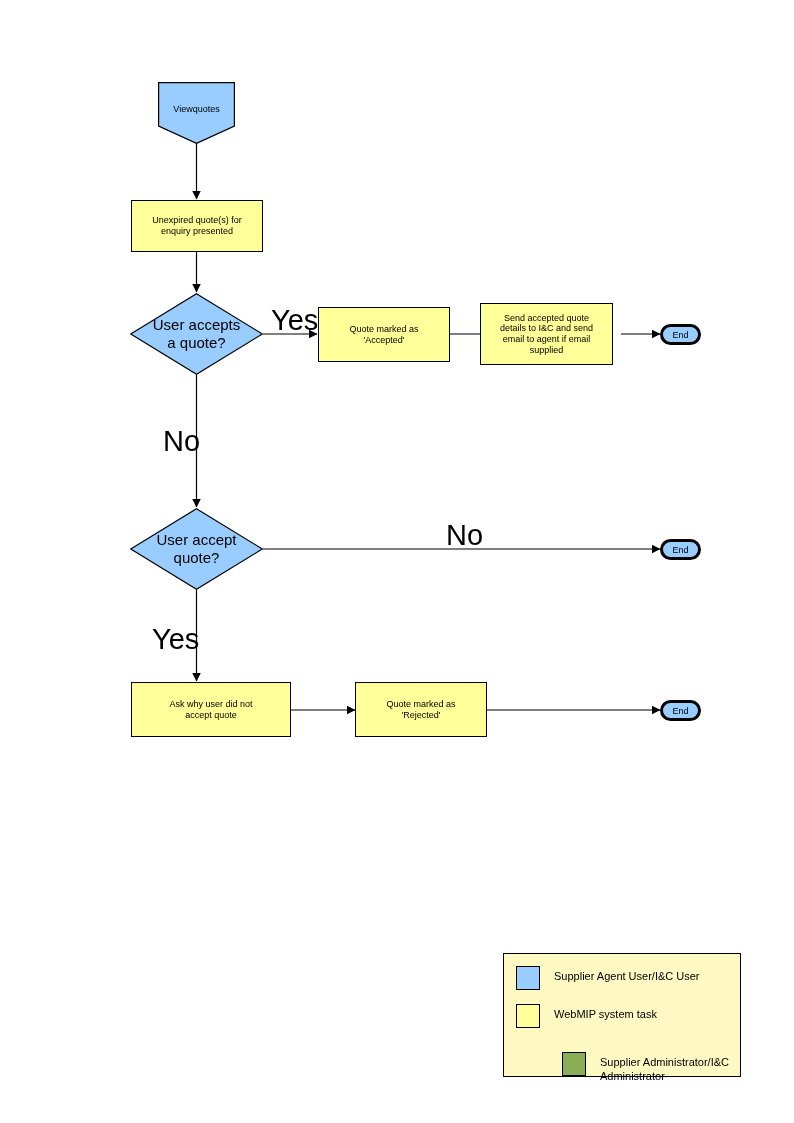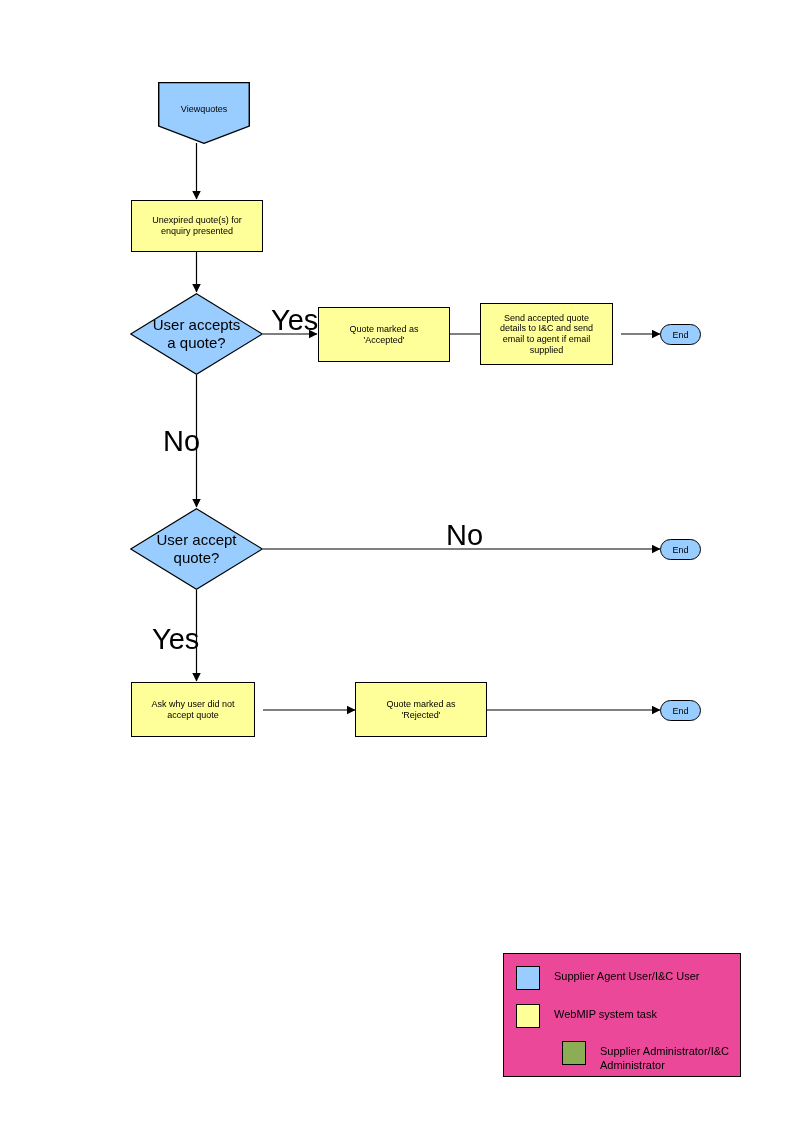--- a/index.html
+++ b/index.html
@@ -54,41 +54,40 @@
   .decision-label {
     position: relative;
     z-index: 2;
     font-size: 15px;
     text-align: center;
     white-space: pre-line;
     line-height: 1.2;
   }
   .start-wrap {
     position: absolute;
-    padding-left: 15px;
   }
   .start-shape {
     position: absolute;
     left: 0; top: 0;
     width: 100%;
     height: 100%;
   }
   .start-label {
     position: absolute;
     left: 0;
     top: 22px;
     width: 100%;
     text-align: center;
     font-size: 9px;
     z-index: 2;
   }
   .terminator {
     position: absolute;
     background: #99ccff;
-    border: 1px solid #000000;
+    border: 3px solid #000000;
     border-radius: 11px;
     box-sizing: border-box;
     display: flex;
     align-items: center;
     justify-content: center;
     font-size: 9px;
     color: #000000;
   }
   .edge-label {
     position: absolute;
@@ -98,21 +97,21 @@
     line-height: 1;
     white-space: nowrap;
   }
   #legend {
     position: absolute;
     left: 503px;
     top: 953px;
     width: 238px;
     height: 124px;
     border: 1px solid #000000;
-    background: #ec4899;
+    background: #fef9c3;
     box-sizing: border-box;
   }
   .legend-row {
     position: absolute;
     left: 12px;
     display: flex;
     align-items: flex-start;
   }
   .legend-swatch {
     width: 24px;
@@ -205,21 +204,21 @@
       <polygon points="66.5,0.7 132.3,41 66.5,81.3 0.7,41" fill="#99ccff" stroke="#000000" stroke-width="1.2"></polygon>
     </svg>
     <div class="decision-label">User accept
 quote?</div>
   </div>
 
   <div class="terminator" style="left:660px; top:539px; width:41px; height:21px;">
     <span>End</span>
   </div>
 
-  <div class="node proc" style="left:131px; top:682px; width:124px; height:55px;">
+  <div class="node proc" style="left:131px; top:682px; width:160px; height:55px;">
     <span>Ask why user did not
 accept quote</span>
   </div>
 
   <div class="node proc" style="left:355px; top:682px; width:132px; height:55px;">
     <span>Quote  marked as
 'Rejected'</span>
   </div>
 
   <div class="terminator" style="left:660px; top:700px; width:41px; height:21px;">
@@ -236,20 +235,20 @@
 
   <div id="legend">
     <div class="legend-row" style="top:12px;">
       <span class="legend-swatch" style="background: rgb(153, 204, 255);"></span>
       <span class="legend-text">Supplier Agent User/I&amp;C User</span>
     </div>
     <div class="legend-row" style="top:50px;">
       <span class="legend-swatch" style="background: rgb(255, 255, 153);"></span>
       <span class="legend-text">WebMIP system task</span>
     </div>
-    <div class="legend-row" style="top:87px;padding-left:46px;">
+    <div class="legend-row" style="top:98px;padding-left:46px;">
       <span class="legend-swatch" style="background: rgb(139, 173, 85);"></span>
       <span class="legend-text">Supplier Administrator/I&amp;C
 Administrator</span>
     </div>
   </div>
 
 </div>
 
 </body></html>

